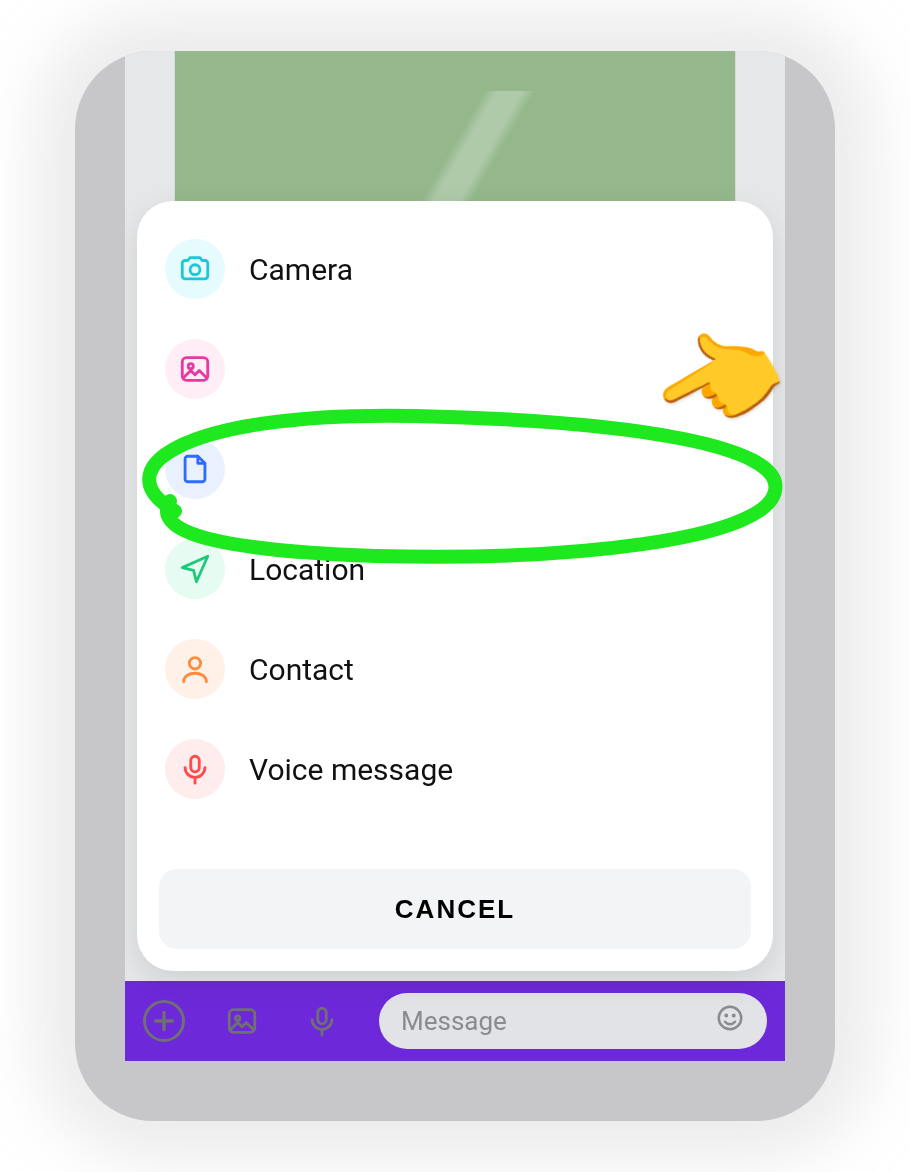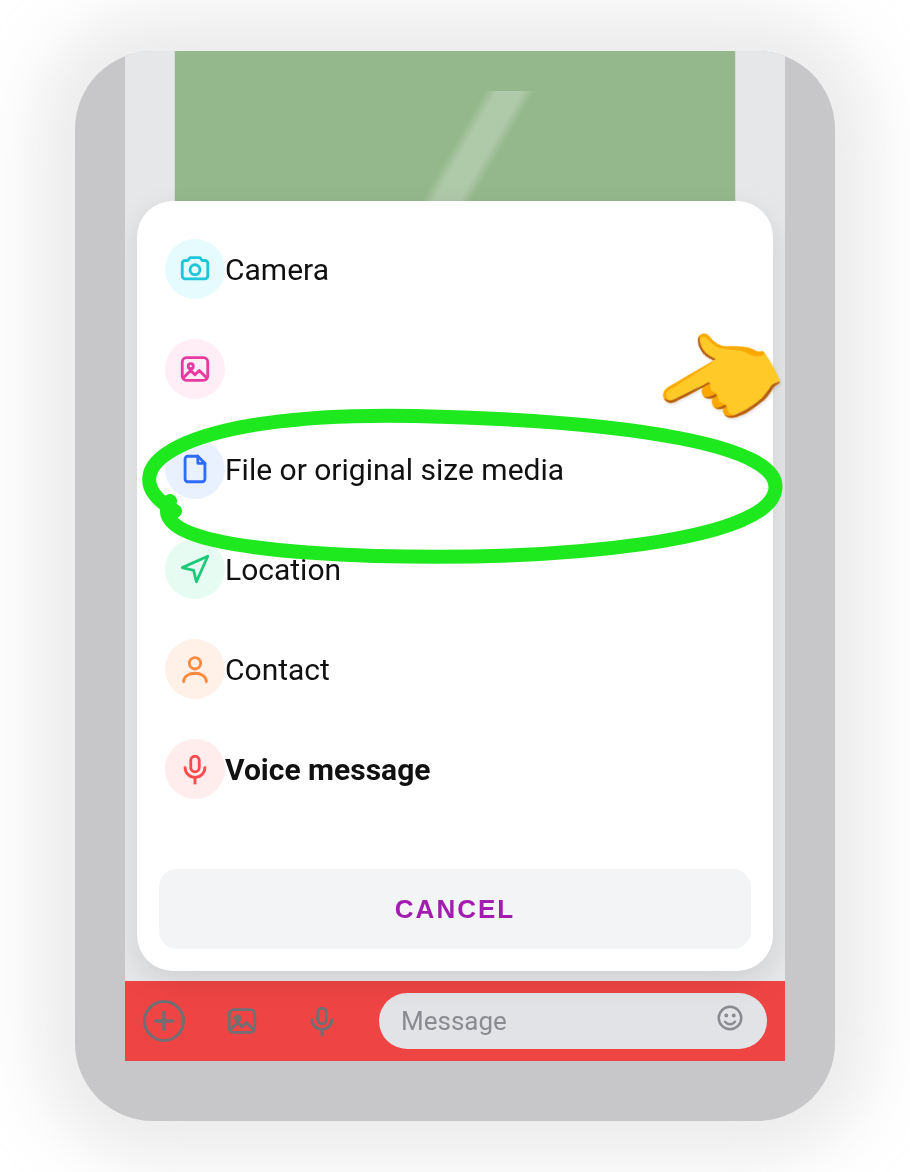--- a/index.html
+++ b/index.html
@@ -53,21 +53,21 @@
     left:20px; right:20px; top:40px; bottom:20px;
     background: linear-gradient(120deg, rgba(255,255,255,0) 46%, rgba(255,255,255,0.25) 48%, rgba(255,255,255,0.25) 52%, rgba(255,255,255,0) 54%);
   }
 
   
   .input-bar {
     position: absolute;
     left: 0; right: 0;
     bottom: 0;
     height: 80px;
-    background: #ef4444;
+    background: #6d28d9;
     display: flex;
     align-items: center;
     padding: 0 18px;
     gap: 34px;
   }
   .ib-icon {
     width: 46px; height: 46px;
     display:flex; align-items:center; justify-content:center;
     color:#6f6f74;
   }
@@ -96,26 +96,27 @@
     background: #ffffff;
     border-radius: 36px;
     box-shadow: 0 10px 30px rgba(0,0,0,0.10);
     padding: 18px 0 0 0;
     overflow: hidden;
   }
 
   .item {
     display: flex;
     align-items: center;
+    gap: 24px;
     padding: 20px 28px;
     font-size: 30px;
     color: #111;
     cursor: pointer;
   }
-  .item.clipped { padding-bottom: 0; font-weight: bold; }
+  .item.clipped { padding-bottom: 0; }
 
   .icon-badge {
     width: 60px;
     height: 60px;
     border-radius: 50%;
     display: flex;
     align-items: center;
     justify-content: center;
   }
   .icon-badge svg { width: 34px; height: 34px; }
@@ -134,21 +135,21 @@
   }
   .cancel-btn {
     width:100%;
     height: 80px;
     background:#f3f4f6;
     border:none;
     border-radius: 18px;
     font-size: 26px;
     font-weight: 700;
     letter-spacing: 2px;
-    color:#a21caf;
+    color:#000000;
     cursor:pointer;
   }
 
   
   .circle-annot {
     position:absolute;
     pointer-events:none;
   }
   .hand {
     position:absolute;
@@ -224,21 +225,20 @@
         </span>
       </div>
 
       <div class="item">
         <span class="icon-badge bg-file">
           <svg viewBox="0 0 24 24" fill="none" stroke="#2f6bff" stroke-width="2" stroke-linecap="round" stroke-linejoin="round">
               <path d="M14 3H7a2 2 0 0 0-2 2v14a2 2 0 0 0 2 2h10a2 2 0 0 0 2-2V8z"></path>
               <path d="M14 3v5h5"></path>
             </svg>
         </span>
-        <span class="label">File or original size media</span>
       </div>
 
       <div class="item">
         <span class="icon-badge bg-location">
           <svg viewBox="0 0 24 24" fill="none" stroke="#1fc97a" stroke-width="2" stroke-linecap="round" stroke-linejoin="round">
               <path d="M3 11l18-8-8 18-2-8z"></path>
             </svg>
         </span>
         <span class="label">Location</span>
       </div>

